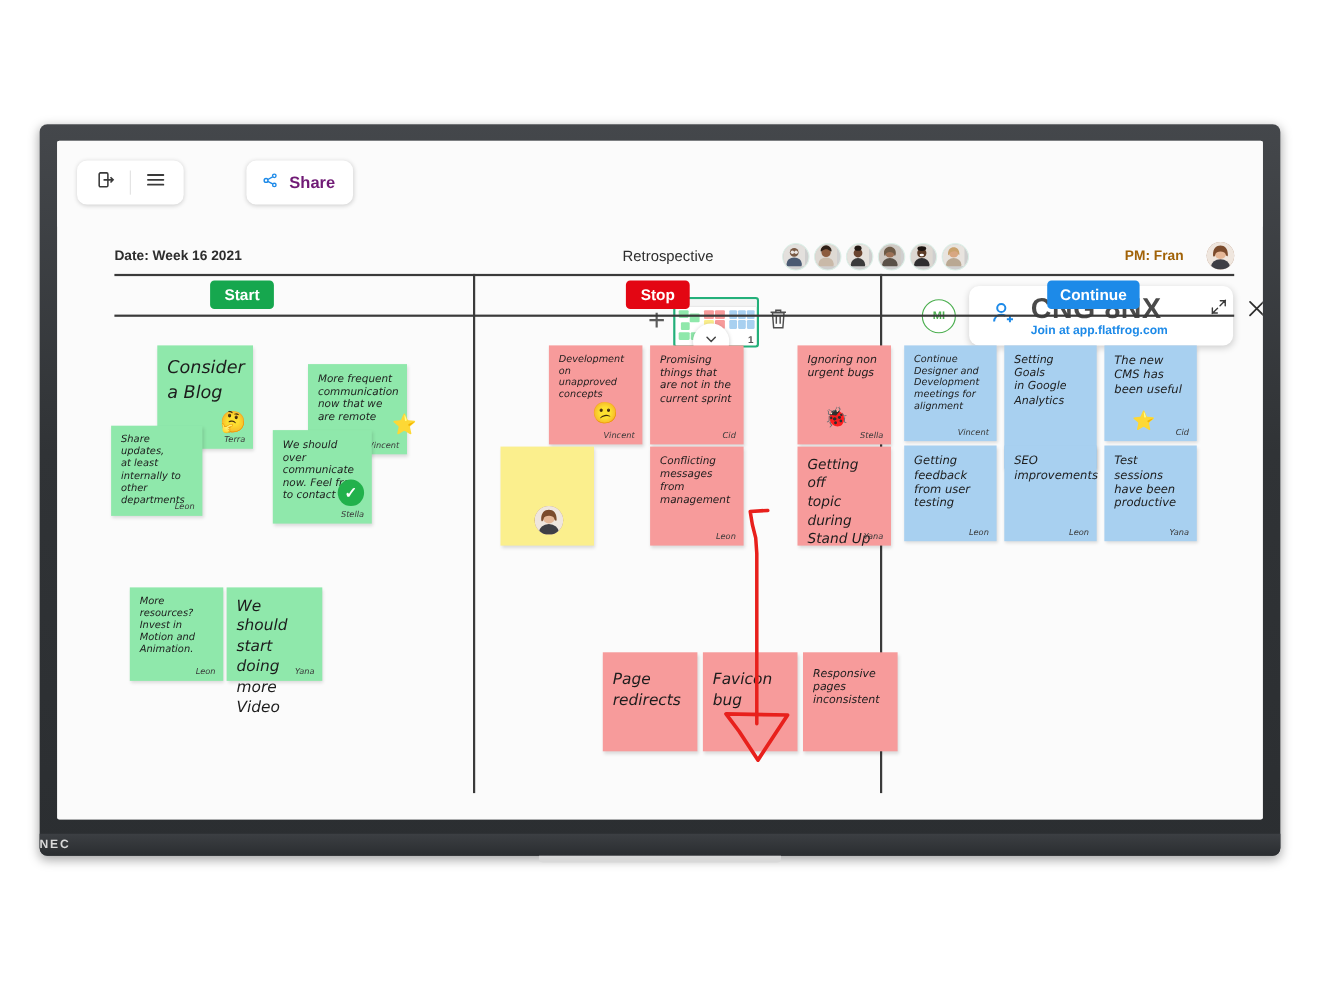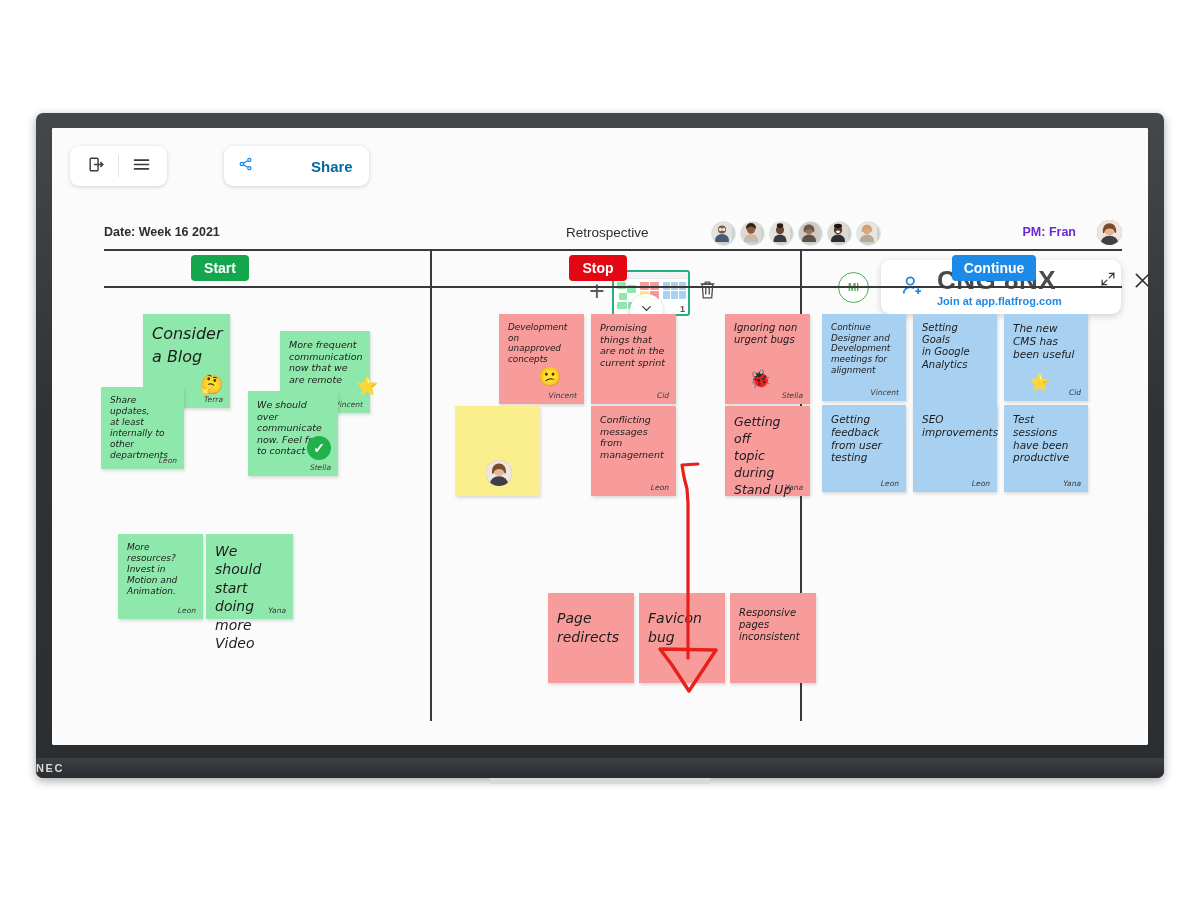--- a/index.html
+++ b/index.html
@@ -20,21 +20,21 @@
   
   .canvas{position:absolute;inset:0;background:#fbfbfb;}
 
   
   .topbar{position:absolute;left:0;top:0;width:1096px;height:78px;background:#fbfbfb;}
   .pill{position:absolute;background:#fff;border-radius:9px;box-shadow:0 1px 4px rgba(0,0,0,.17);display:flex;align-items:center;}
   .tb-left{left:18px;top:18px;height:40px;padding:0 4px;}
   .tb-btn{width:44px;height:40px;display:flex;align-items:center;justify-content:center;cursor:pointer;}
   .vdiv{width:1px;height:22px;background:#e2e2e2;}
   .share-pill{left:172px;top:18px;height:40px;padding:0 16px 0 13px;gap:8px;cursor:pointer;}
-  .share-label{color:#0369a1;font-size:15px;font-weight:600;margin-left:48px;}
+  .share-label{color:#701a75;font-size:15px;font-weight:600;}
 
   .plus{position:absolute;left:537px;top:150px;font-size:27px;color:#5b5b5b;line-height:1;cursor:pointer;}
   .thumb-wrap{position:absolute;left:560px;top:142px;width:78px;height:46px;cursor:pointer;}
   .thumb{position:absolute;inset:0;border:2.5px solid #23b07a;border-radius:3px;background:#fff;overflow:hidden;}
   .thumb-top{position:absolute;left:0;top:0;right:0;height:6px;background:#f4f4f4;border-bottom:1px solid #e8e8e8;}
   .thumb-col{position:absolute;top:8px;bottom:3px;}
   .tc1{left:3px;width:20px;}
   .tc2{left:26px;width:20px;}
   .tc3{left:49px;width:23px;}
   .tn{position:absolute;border-radius:1px;}
@@ -54,21 +54,21 @@
   .win-btn{position:absolute;top:142px;cursor:pointer;color:#3a3a3a;}
   .wb-min{left:1047px;}
   .wb-close{left:1080px;}
 
   
   .hdr{position:absolute;left:52px;top:95px;width:1018px;height:24px;}
   .hdr-date{position:absolute;left:0;top:2px;font-size:12.5px;font-weight:600;color:#2d2d2d;}
   .hdr-title{position:absolute;left:462px;top:2px;font-size:13.5px;color:#2d2d2d;}
   .avatars{position:absolute;left:607px;top:-2px;display:flex;gap:4px;}
   .av{width:23px;height:23px;border-radius:50%;border:1.5px solid #dcefe7;overflow:hidden;position:relative;background:#cfcfcf;}
-  .hdr-pm{position:absolute;right:46px;top:2px;font-size:12.5px;font-weight:600;color:#6d28d9;}
+  .hdr-pm{position:absolute;right:46px;top:2px;font-size:12.5px;font-weight:600;color:#a16207;}
   .pm-av{position:absolute;right:0;top:-3px;width:25px;height:25px;border-radius:50%;overflow:hidden;background:#b08a72;}
 
   .rule{position:absolute;background:#3a3a3a;}
   .rule-top{left:52px;top:121px;width:1018px;height:1.6px;}
   .rule-mid{left:52px;top:158px;width:1018px;height:1.6px;}
   .rule-v1{left:378px;top:121px;width:1.6px;height:472px;}
   .rule-v2{left:748px;top:121px;width:1.6px;height:472px;}
 
   .coltag{position:absolute;top:127px;height:26px;border-radius:4px;color:#fff;font-size:14px;font-weight:600;
           display:flex;align-items:center;justify-content:center;cursor:pointer;}

